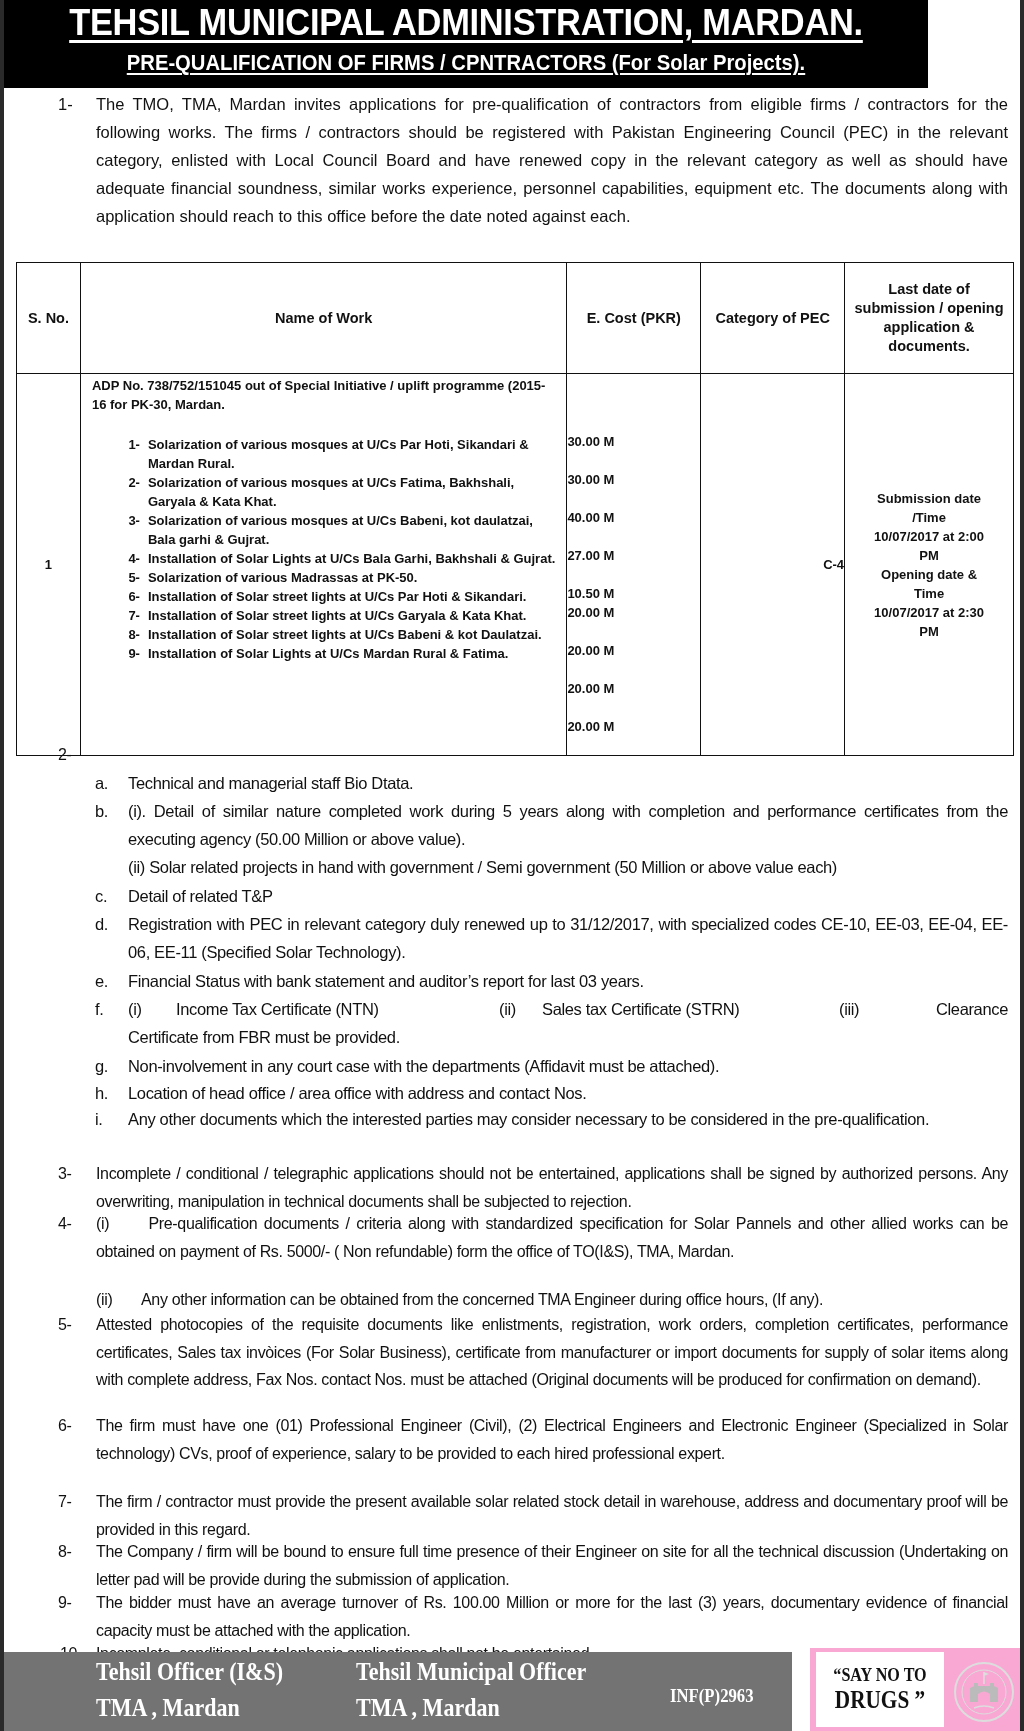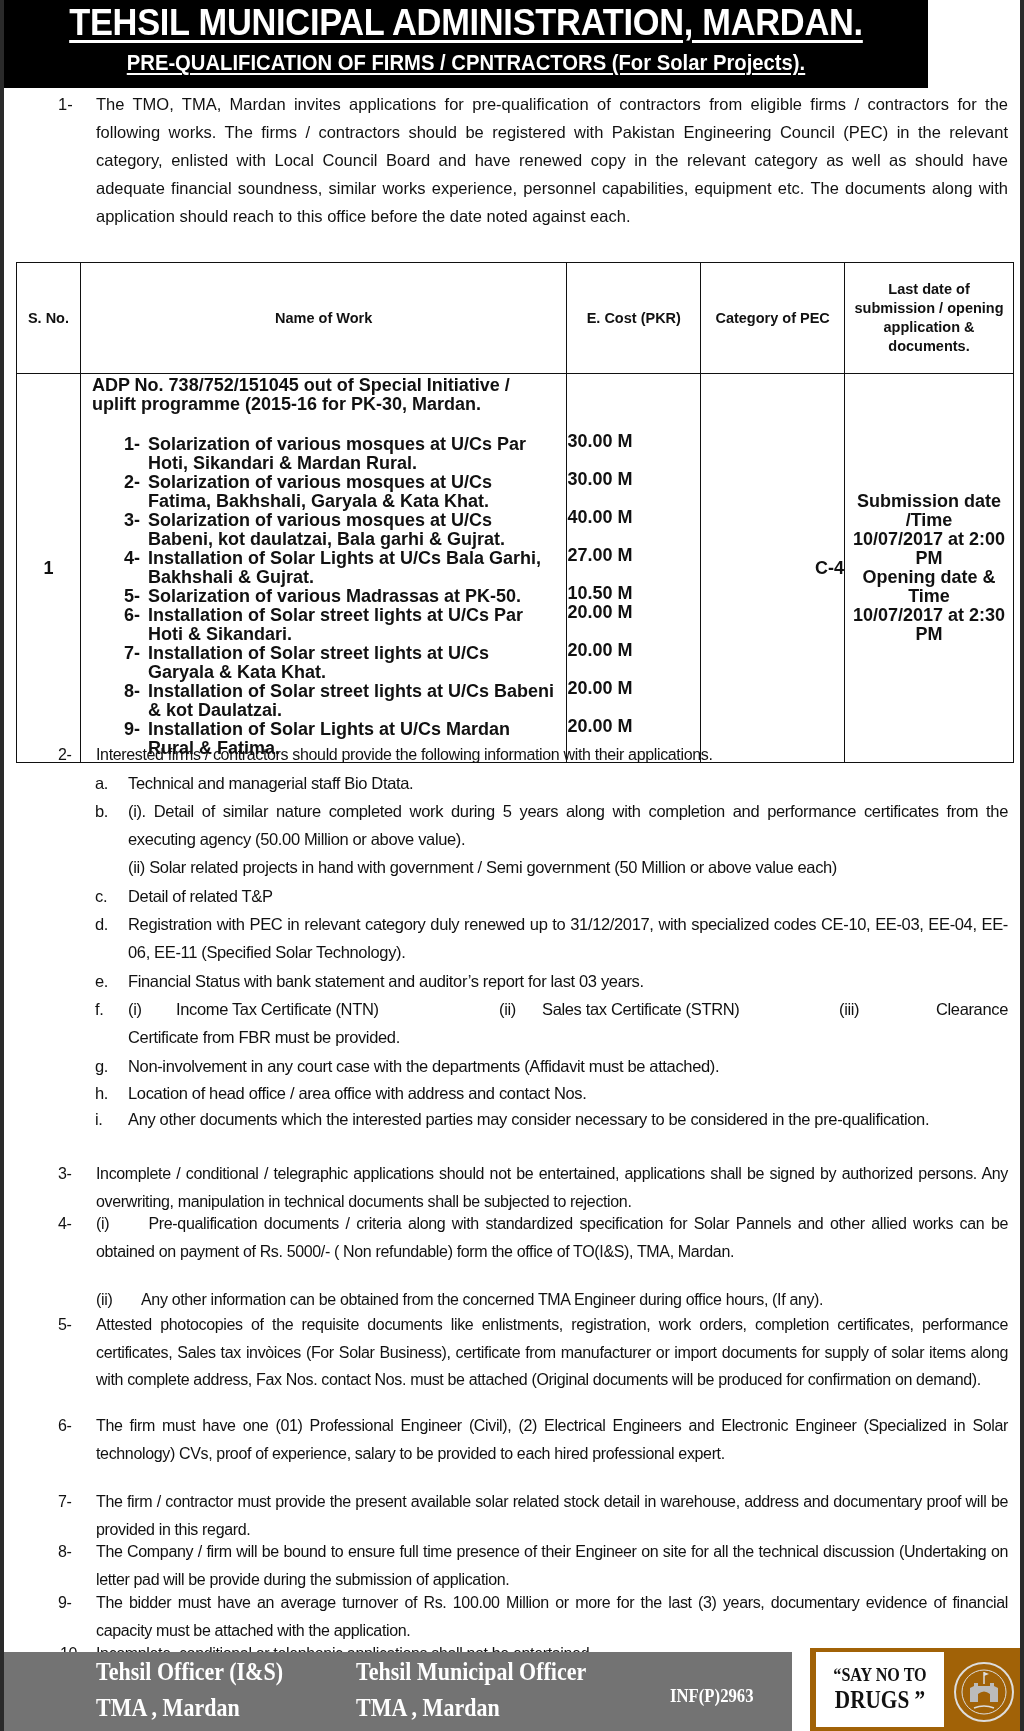--- a/index.html
+++ b/index.html
@@ -10,41 +10,41 @@
   .header .title { position: absolute; left: 0; right: 0; top: 2px; font-family: "Liberation Sans", sans-serif; font-weight: bold; font-size: 37px; letter-spacing: -0.3px; text-decoration: underline; text-decoration-thickness: 3px; text-underline-offset: 5px; transform: scaleX(0.93); }
   .header .subtitle { position: absolute; left: 0; right: 0; top: 50px; font-weight: bold; font-size: 22px; text-decoration: underline; text-decoration-thickness: 2px; text-underline-offset: 3px; transform: scaleX(0.92); }
 
   .para { position: absolute; font-family: "Liberation Sans", sans-serif; font-size: 16.5px; line-height: 28px; text-align: justify; color: #111; }
   .para .num { position: absolute; left: -38px; top: 0; }
   .tight { font-size: 16px; line-height: 27.5px; letter-spacing: -0.35px; }
 
   .doc-table { position: absolute; left: 12px; top: 262px; width: 998px; border-collapse: collapse; font-size: 14px; }
   .doc-table th, .doc-table td { border: 1.5px solid #111; vertical-align: middle; }
   .doc-table th { font-weight: bold; font-size: 14.5px; line-height: 19px; text-align: center; height: 95px; padding: 17px 4px; }
-  .doc-table td { font-weight: bold; font-size: 18px; line-height: 19px; }
+  .doc-table td { font-weight: bold; font-size: 13px; line-height: 19px; }
   .c-sno { width: 64px; text-align: center; }
   .c-name { width: 487px; padding: 2px 8px 4px 11px; vertical-align: top !important; }
   .c-cost { width: 134px; vertical-align: top !important; }
   .c-cat { width: 144px; text-align: right; }
   .c-date { width: 169px; text-align: center; }
   .adp { margin-bottom: 21px; }
   .work { display: flex; }
   .work .wn { width: 36px; text-align: right; padding-right: 8px; flex-shrink: 0; margin-left: 20px; }
   .work .wt { flex: 1; }
   .cost-list { padding-top: 58px; }
   .cost-item { height: 38px; }
   .cost-item.single { height: 19px; }
 
   .sub { position: absolute; font-size: 16.5px; line-height: 28px; text-align: justify; }
   .sub .lbl { position: absolute; left: -33px; top: 0; }
 
   .footer { position: absolute; left: 0; top: 1652px; width: 788px; height: 79px; background: #737373; color: #fff; font-family: "Liberation Serif", serif; }
   .footer .sig { position: absolute; font-size: 25px; font-weight: bold; line-height: 32px; transform: scaleX(0.88); transform-origin: left; }
   .footer .inf { position: absolute; left: 666px; top: 33px; font-size: 19px; font-weight: bold; transform: scaleX(0.88); transform-origin: left; }
-  .drugs-box { position: absolute; left: 806px; top: 1648px; width: 210px; height: 83px; background: #a16207; }
+  .drugs-box { position: absolute; left: 806px; top: 1648px; width: 210px; height: 83px; background: #f9a8d4; }
   .drugs-inner { position: absolute; left: 6px; top: 4px; width: 128px; height: 75px; background: #fff; text-align: center; font-family: "Liberation Serif", serif; font-weight: bold; color: #111; }
   .drugs-inner .l1 { font-size: 19px; line-height: 22px; margin-top: 12px; transform: scaleX(0.85); }
   .drugs-inner .l2 { font-size: 25px; line-height: 28px; transform: scaleX(0.85); }
   .emblem { position: absolute; left: 142px; top: 6px; width: 64px; height: 72px; }
 </style>
 </head>
 <body>
 
 <div class="page">
 
@@ -133,21 +133,20 @@
           <div>Time</div>
           <div>10/07/2017 at 2:30</div>
           <div>PM</div>
         </td>
       </tr>
     </tbody>
   </table>
 
   <div class="para tight" style="left:92px; top:741px; width:912px;">
     <span class="num">2-</span>
-    <span>Interested firms / contractors should provide the following information with their applications.</span>
   </div>
   <div class="sub tight" style="left:124px; top:769px; width:880px;">
     <span class="lbl">a.</span><span>Technical and managerial staff Bio Dtata.</span>
   </div>
   <div class="sub tight" style="left:124px; top:797px; width:880px;">
     <span class="lbl">b.</span><span>(i).   Detail of similar nature completed work during 5 years along with completion and performance certificates  from the executing agency (50.00 Million or above value).</span>
   </div>
   <div class="sub tight" style="left:124px; top:853px; width:880px;">
     <span>(ii)   Solar related projects in hand with government / Semi government (50 Million or above value each)</span>
   </div>

